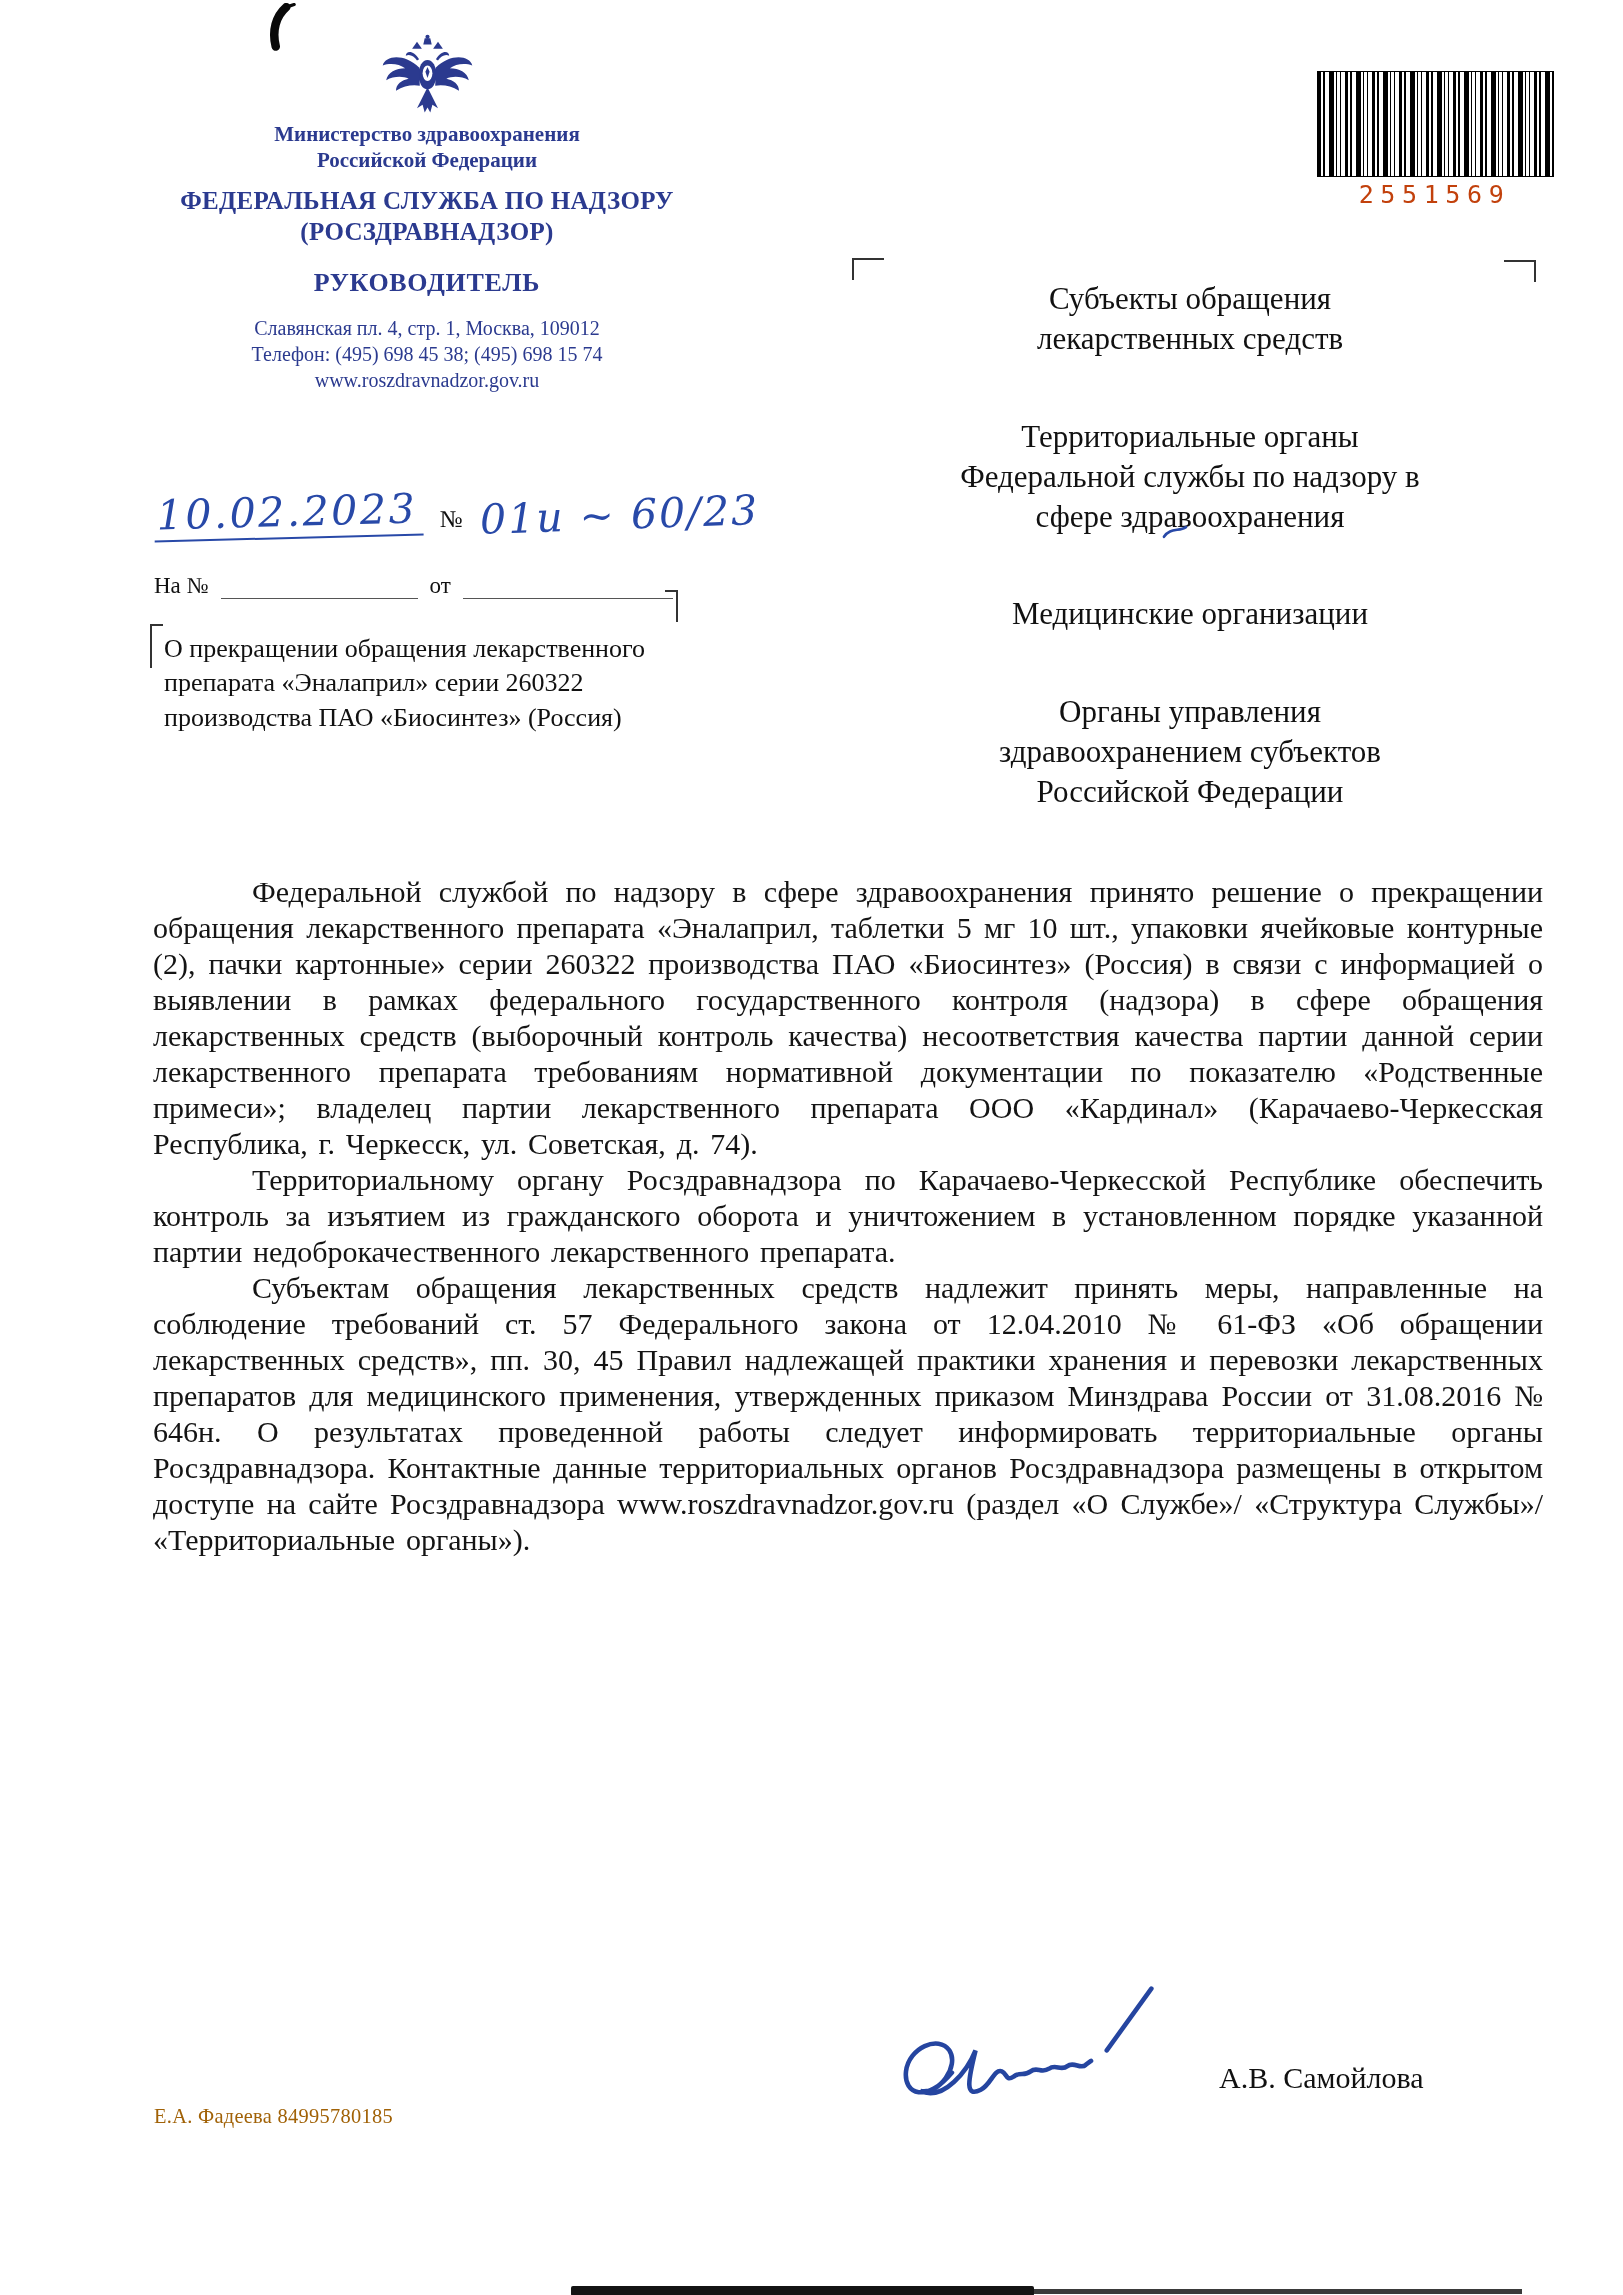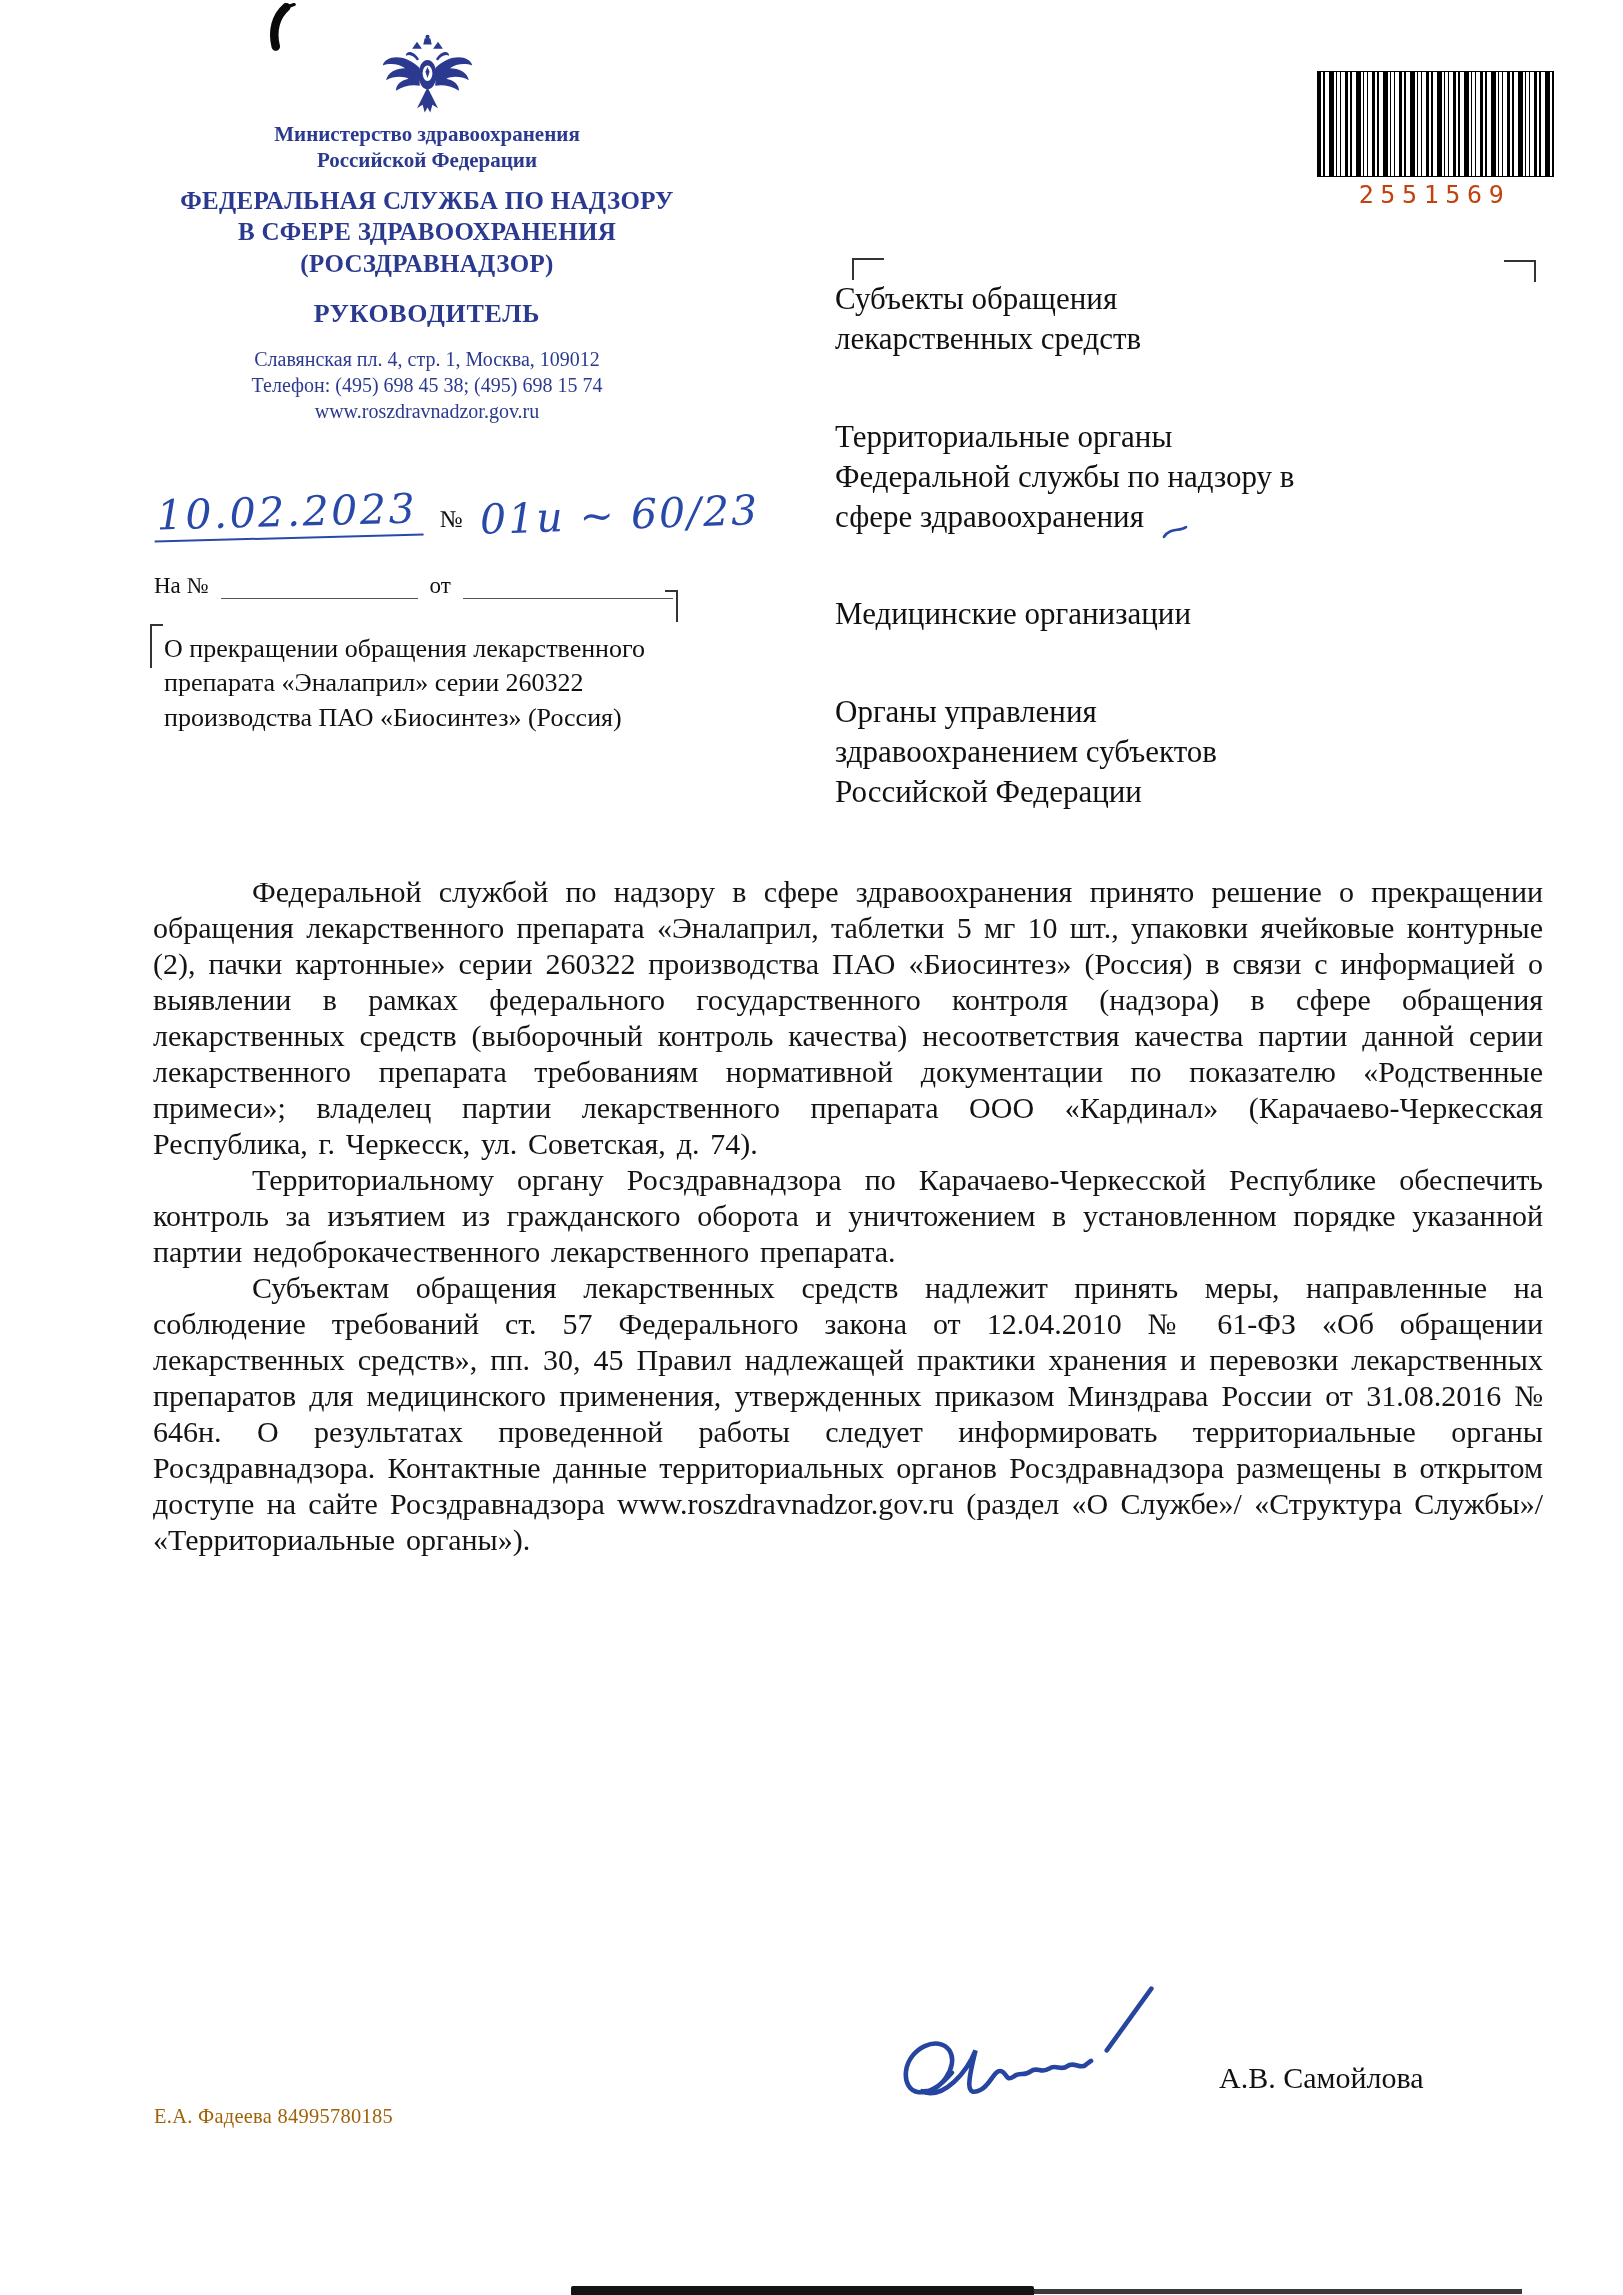--- a/index.html
+++ b/index.html
@@ -73,21 +73,21 @@
     border:0.7px solid #000;
   }
   .barcode-number{
     font-family:"DejaVu Sans Mono", monospace;
     font-size:25px;letter-spacing:6.6px;color:#c2410c;margin-top:2.6px;
   }
 
   
   .recipients{
     position:absolute;left:835px;top:279px;width:710px;
-    font-size:31px;line-height:1.3;color:#111;
+    text-align:center;font-size:31px;line-height:1.3;color:#111;
   }
   .recipient{margin-bottom:57px;}
   .recipient:last-child{margin-bottom:4px;}
 
   .pen-tick{position:absolute;left:1162px;top:525px;}
 
   
   .body-text{
     position:absolute;left:153px;top:834px;width:1390px;
     font-size:30px;line-height:36px;text-align:justify;color:#141414;
@@ -134,21 +134,20 @@
       <path d="M70,47 l3,7 -3,9 -3,-9 z" fill="#2b3a8f"></path>
     </svg>
 
     <div class="ministry">
       <div>Министерство здравоохранения</div>
       <div>Российской Федерации</div>
     </div>
 
     <div class="service">
       <div>ФЕДЕРАЛЬНАЯ СЛУЖБА ПО НАДЗОРУ</div>
-      <div>В СФЕРЕ ЗДРАВООХРАНЕНИЯ</div>
       <div>(РОСЗДРАВНАДЗОР)</div>
     </div>
 
     <div class="position">РУКОВОДИТЕЛЬ</div>
 
     <div class="addr">
       <div>Славянская пл. 4, стр. 1, Москва, 109012</div>
       <div>Телефон: (495) 698 45 38; (495) 698 15 74</div>
       <div>www.roszdravnadzor.gov.ru</div>
     </div>

